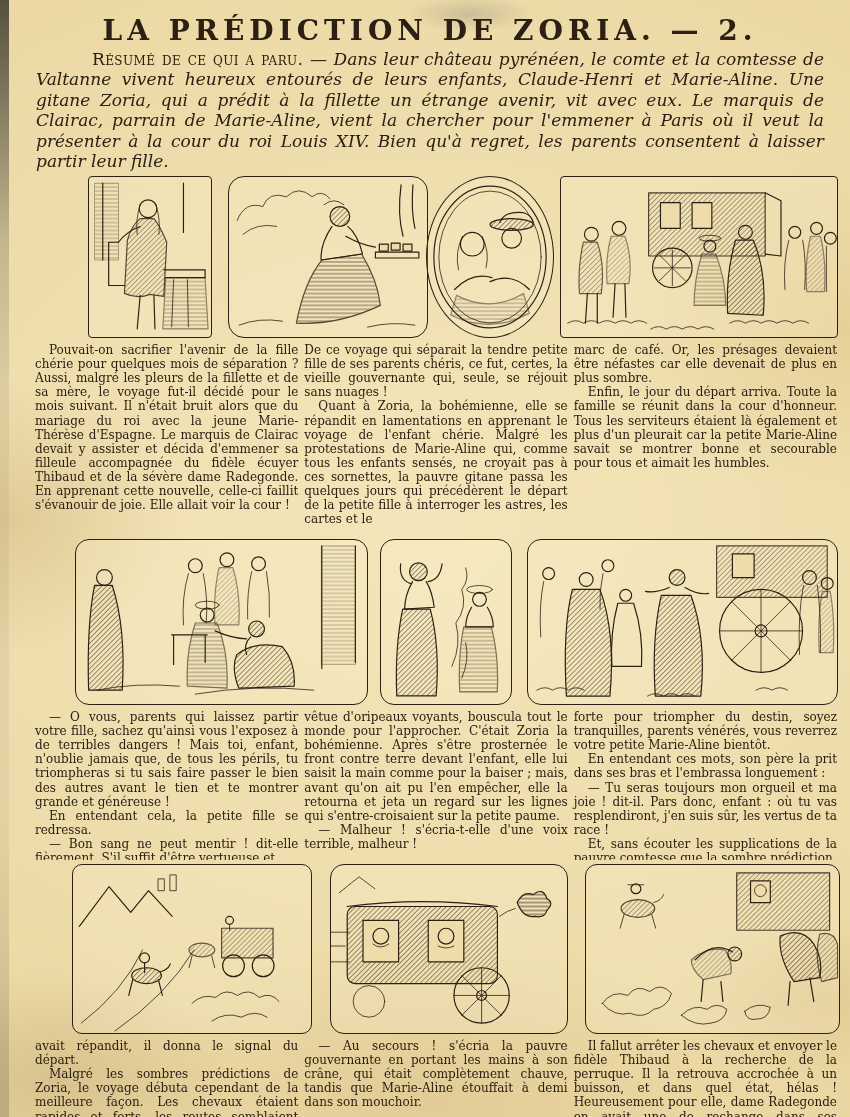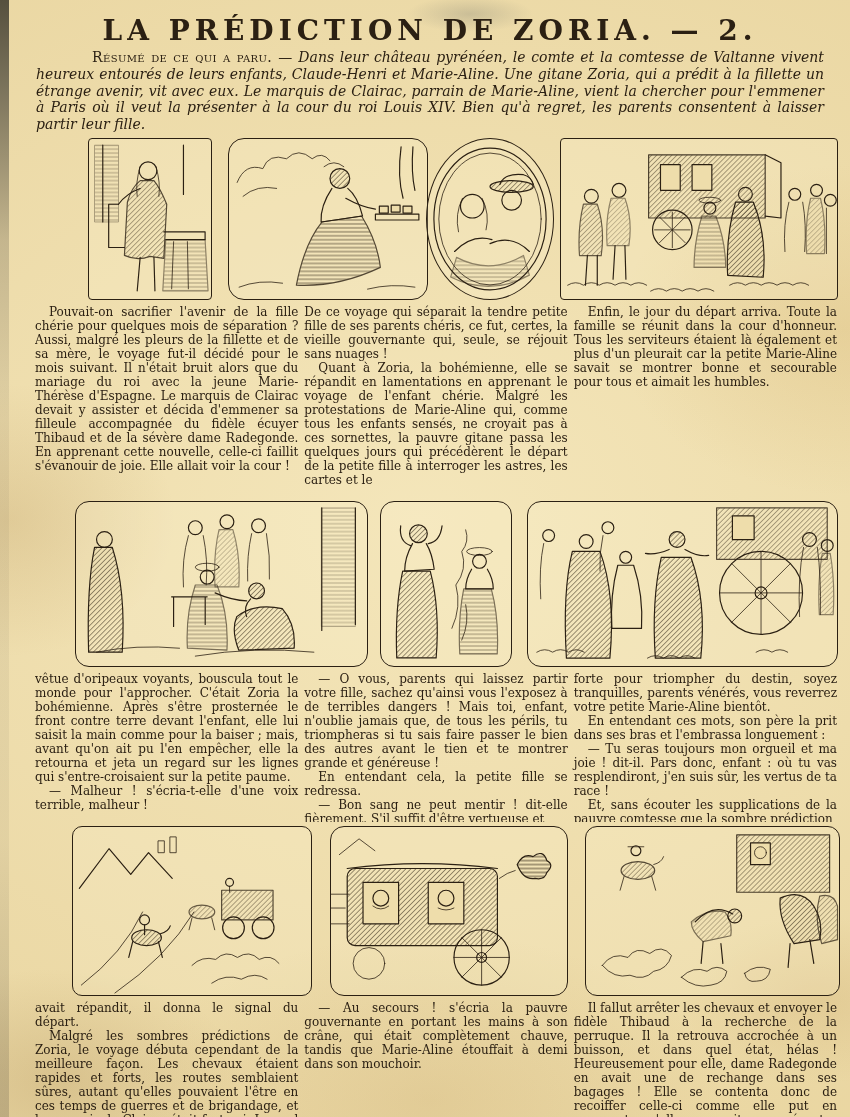--- a/index.html
+++ b/index.html
@@ -13,21 +13,21 @@
       radial-gradient(ellipse 260px 160px at 60px 1080px, rgba(150,115,60,.22), transparent 70%),
       radial-gradient(ellipse 420px 240px at 430px 1100px, rgba(175,135,72,.16), transparent 70%),
       radial-gradient(ellipse 200px 120px at 820px 1000px, rgba(190,150,85,.20), transparent 70%),
       radial-gradient(ellipse 900px 700px at 420px 520px, rgba(255,246,214,.35), rgba(222,196,136,.25) 95%),
       #eeddab;
   }
   .binding{position:absolute;left:0;top:0;width:9px;height:100%;
     background:linear-gradient(180deg,#56503e 0,#7c745c 90px,rgba(120,110,88,.35) 240px,rgba(130,118,94,.12) 420px,rgba(130,118,94,.10) 75%,rgba(110,100,78,.30) 100%);}
   .page{position:relative;padding-top:8px}
   .title{font-size:28px;letter-spacing:5px;text-align:center;margin:6px 20px 2px 30px;white-space:nowrap}
-  .resume{font-style:italic;font-size:14px;line-height:1.2;text-align:justify;margin:2px 26px 5px 36px;text-indent:56px}
+  .resume{font-style:italic;font-size:17px;line-height:1.2;text-align:justify;margin:2px 26px 5px 36px;text-indent:56px}
   .resume .label{font-style:normal;font-variant:small-caps;letter-spacing:.4px}
   .row{position:relative;display:flex;align-items:stretch;margin:3px 13px 4px 35px}
   .row1{height:162px}.row2{height:166px}.row3{height:170px}
   .panel{border:1.6px solid #2b2013;box-sizing:border-box;flex:0 0 auto;overflow:hidden;background:rgba(255,248,222,.18)}
   .r4{border-radius:4px}.r10{border-radius:10px}.r12{border-radius:12px}.r14{border-radius:14px}.r16{border-radius:16px}
   .oval{border-radius:50%}
   .p11{width:124px;margin-left:53px}.p12{width:200px;margin-left:16px}
   .p13{width:128px;margin-left:-2px}.p14{width:278px;margin-left:6px}
   .p21{width:293px;margin-left:40px}.p22{width:132px;margin-left:12px}.p23{width:311px;margin-left:15px}
   .p31{width:240px;margin-left:37px}.p32{width:238px;margin-left:18px}.p33{width:255px;margin-left:17px}
@@ -142,20 +142,21 @@
 
   <div class="textrow t1">
     <div class="col">
       <p>Pouvait-on sacrifier l'avenir de la fille chérie pour quelques mois de séparation ? Aussi, malgré les pleurs de la fillette et de sa mère, le voyage fut-il décidé pour le mois suivant. Il n'était bruit alors que du mariage du roi avec la jeune Marie-Thérèse d'Espagne. Le marquis de Clairac devait y assister et décida d'emmener sa filleule accompagnée du fidèle écuyer Thibaud et de la sévère dame Radegonde. En apprenant cette nouvelle, celle-ci faillit s'évanouir de joie. Elle allait voir la cour !</p>
     </div>
     <div class="col">
       <p class="ni">De ce voyage qui séparait la tendre petite fille de ses parents chéris, ce fut, certes, la vieille gouvernante qui, seule, se réjouit sans nuages !</p>
       <p>Quant à Zoria, la bohémienne, elle se répandit en lamentations en apprenant le voyage de l'enfant chérie. Malgré les protestations de Marie-Aline qui, comme tous les enfants sensés, ne croyait pas à ces sornettes, la pauvre gitane passa les quelques jours qui précédèrent le départ de la petite fille à interroger les astres, les cartes et le</p>
     </div>
     <div class="col">
+      <p class="ni">marc de café. Or, les présages devaient être néfastes car elle devenait de plus en plus sombre.</p>
       <p>Enfin, le jour du départ arriva. Toute la famille se réunit dans la cour d'honneur. Tous les serviteurs étaient là également et plus d'un pleurait car la petite Marie-Aline savait se montrer bonne et secourable pour tous et aimait les humbles.</p>
     </div>
   </div>
 
   <div class="row row2">
     <div class="panel r14 p21">
       <svg class="art" viewBox="0 0 293 166">
         <rect class="hB thin" x="248" y="6" width="34" height="120" opacity=".4"></rect>
         <path d="M248,6 v124 M282,6 v118"></path>
         <circle cx="28" cy="38" r="8"></circle>
@@ -213,28 +214,28 @@
           <path class="thin" d="M278,46 q-6,30 -4,70 M292,46 q4,30 3,68"></path>
         <circle cx="302" cy="44" r="6"></circle>
           <path class="hA" d="M297,52 q-5,28 -3,62 l14,0 q2,-34 -3,-62 z" opacity=".5"></path>
         <path class="thin" d="M8,152 q8,-5 16,0 q8,-5 16,0 q8,-5 16,0 M120,158 q8,-5 16,0 q8,-5 16,0 q8,-5 16,0 M230,152 q8,-5 16,0 q8,-5 16,0"></path>
       </svg>
     </div>
   </div>
 
   <div class="textrow t2">
     <div class="col">
-      <p class="ni">vêtue d'oripeaux voyants, bouscula tout le monde pour l'approcher. C'était Zoria la bohémienne. Après s'être prosternée le front contre terre devant l'enfant, elle lui saisit la main comme pour la baiser ; mais, avant qu'on ait pu l'en empêcher, elle la retourna et jeta un regard sur les lignes qui s'entre-croisaient sur la petite paume.</p>
-      <p>— Malheur ! s'écria-t-elle d'une voix terrible, malheur !</p>
-
-    </div>
-    <div class="col">
       <p>— O vous, parents qui laissez partir votre fille, sachez qu'ainsi vous l'exposez à de terribles dangers ! Mais toi, enfant, n'oublie jamais que, de tous les périls, tu triompheras si tu sais faire passer le bien des autres avant le tien et te montrer grande et généreuse !</p>
       <p>En entendant cela, la petite fille se redressa.</p>
       <p>— Bon sang ne peut mentir ! dit-elle fièrement. S'il suffit d'être vertueuse et</p>
+    </div>
+    <div class="col">
+      <p class="ni">vêtue d'oripeaux voyants, bouscula tout le monde pour l'approcher. C'était Zoria la bohémienne. Après s'être prosternée le front contre terre devant l'enfant, elle lui saisit la main comme pour la baiser ; mais, avant qu'on ait pu l'en empêcher, elle la retourna et jeta un regard sur les lignes qui s'entre-croisaient sur la petite paume.</p>
+      <p>— Malheur ! s'écria-t-elle d'une voix terrible, malheur !</p>
+
     </div>
     <div class="col">
       <p class="ni">forte pour triompher du destin, soyez tranquilles, parents vénérés, vous reverrez votre petite Marie-Aline bientôt.</p>
       <p>En entendant ces mots, son père la prit dans ses bras et l'embrassa longuement :</p>
       <p>— Tu seras toujours mon orgueil et ma joie ! dit-il. Pars donc, enfant : où tu vas resplendiront, j'en suis sûr, les vertus de ta race !</p>
       <p>Et, sans écouter les supplications de la pauvre comtesse que la sombre prédiction</p>
     </div>
   </div>
 
   <div class="row row3">

